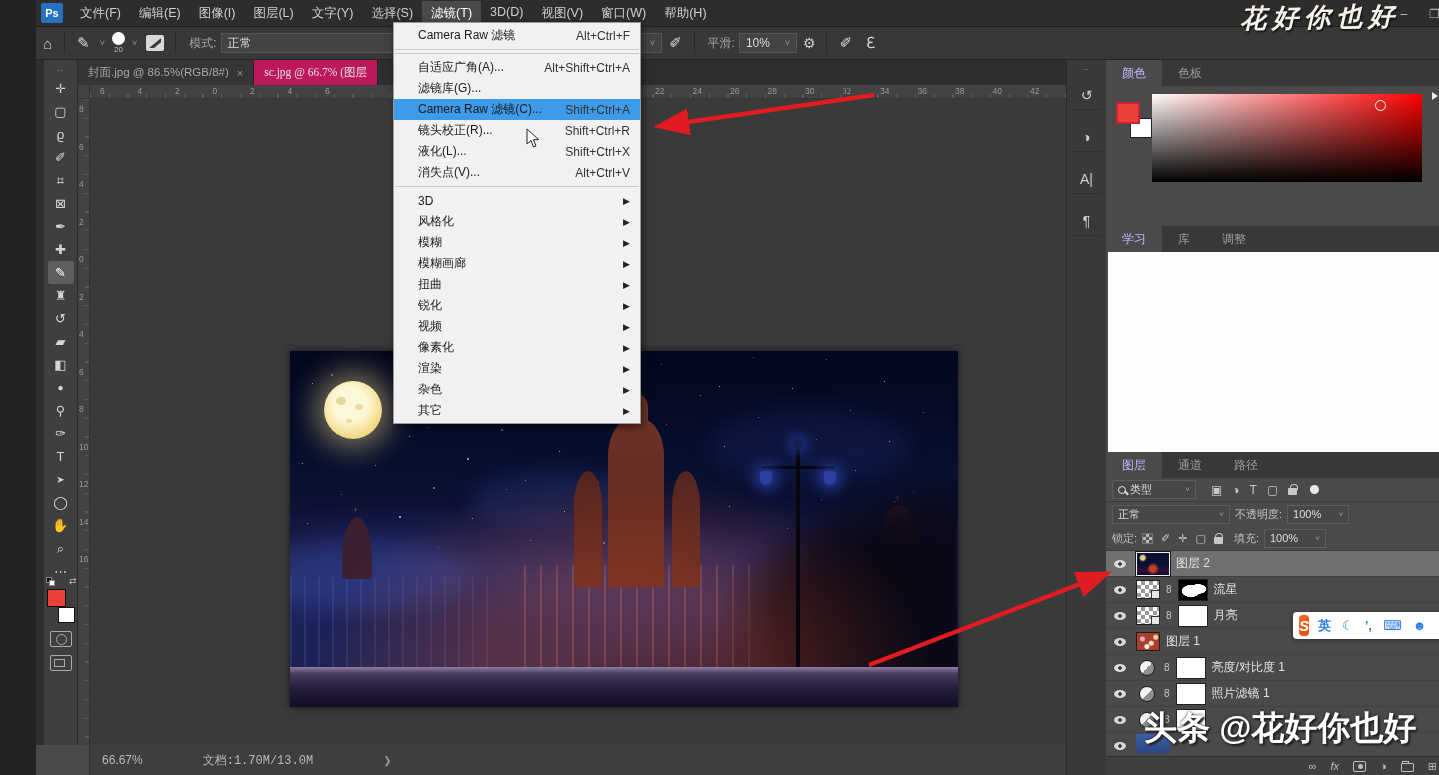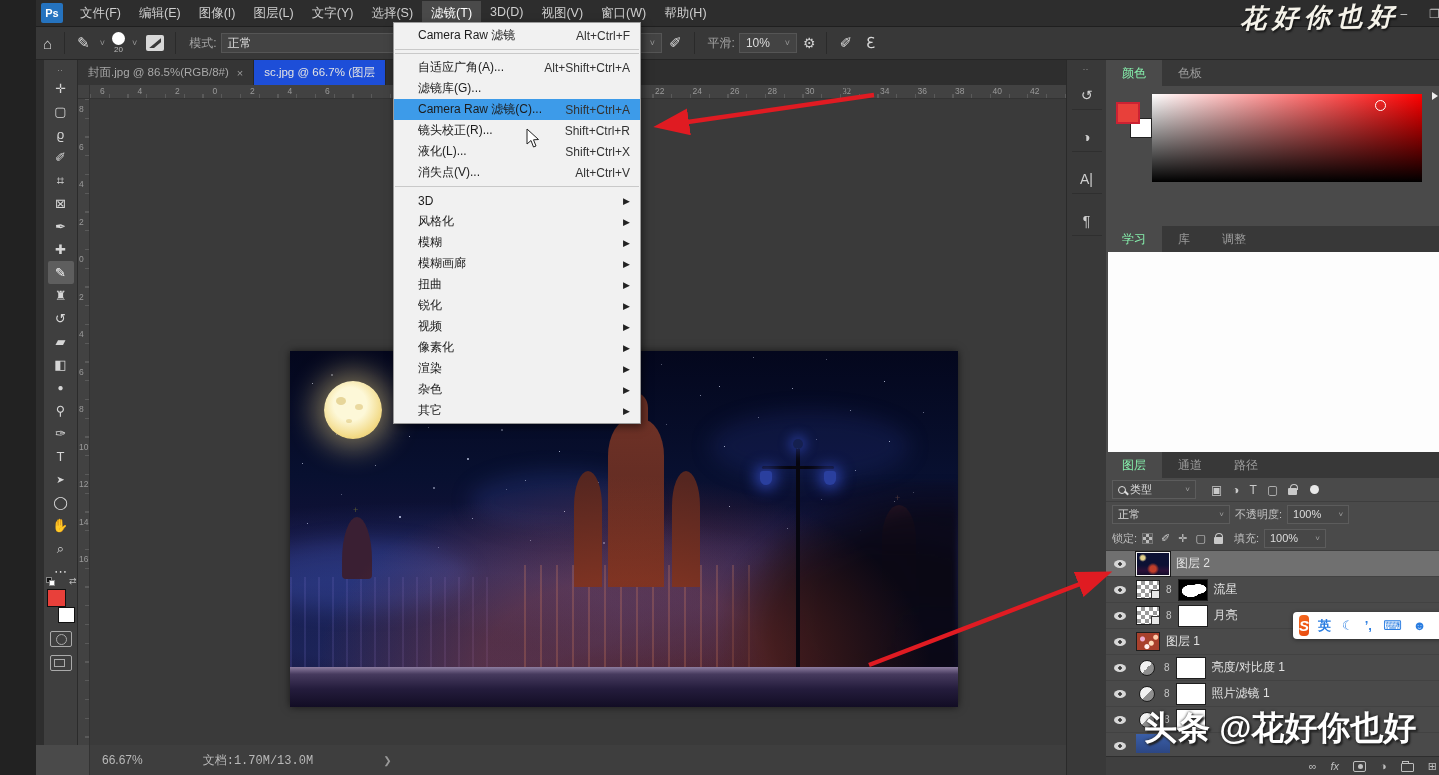--- a/index.html
+++ b/index.html
@@ -55,21 +55,21 @@
   .swatch-fg { position:absolute; left:0; top:0; width:19px; height:18px; border:1px solid #111; z-index:2; }
   .swatch-bg { position:absolute; right:0; bottom:0; width:17px; height:16px; background:#fff; border:1px solid #111; }
   .tb-bottom-icon { width:22px; height:16px; border:1px solid #aaa; border-radius:2px; margin-top:8px; position:relative; }
   .tb-bottom-icon.qmask::after { content:""; position:absolute; left:5px; top:2px; width:9px; height:9px; border:1px solid #aaa; border-radius:50%; }
   .tb-bottom-icon.smode::after { content:""; position:absolute; left:3px; top:3px; width:9px; height:6px; border:1px solid #aaa; }
 
   
   #tabbar { position:absolute; left:42px; top:60px; width:988px; height:25px; background:#2e2e2e; display:flex; z-index:6; }
   .doc-tab { height:25px; display:flex; align-items:center; padding:0 10px; font-size:11.5px; color:#a8a8a8;
     background:#353535; border-right:1px solid #262626; white-space:nowrap; overflow:hidden; }
-  .doc-tab.active { background:#1d4ed8; color:#e3e3e3; }
+  .doc-tab.active { background:#be185d; color:#e3e3e3;font-family:Liberation Serif, serif; }
   .doc-tab .tab-close { margin-left:8px; color:#999; font-size:11px; }
 
   
   #ruler-corner { position:absolute; left:42px; top:85px; width:12px; height:14px; background:#424242; border-right:1px solid #333; border-bottom:1px solid #333; z-index:4; }
   #ruler-top { position:absolute; left:54px; top:85px; width:976px; height:14px; background:#424242; border-bottom:1px solid #333; z-index:4;
     background-image:repeating-linear-gradient(90deg,#5a5a5a 0 1px,transparent 1px 18.75px); background-position:0 bottom; background-size:100% 4px; background-repeat:repeat-x; }
   #ruler-left { position:absolute; left:42px; top:99px; width:12px; height:646px; background:#424242; border-right:1px solid #333; z-index:4;
     background-image:repeating-linear-gradient(180deg,#5a5a5a 0 1px,transparent 1px 18.75px); background-position:right 0; background-size:4px 100%; background-repeat:repeat-y; }
   .ruler-num { position:absolute; color:#9a9a9a; font-size:8.5px; }
 
@@ -133,21 +133,21 @@
   #cursor { position:absolute; left:489px; top:128px; z-index:60; pointer-events:none; }
 
   
   #dock-strip { position:absolute; left:1030px; top:60px; width:40px; height:715px; background:#393939; border-left:1px solid #2a2a2a; z-index:6;
     display:flex; flex-direction:column; align-items:center; }
   #dock-strip .strip-grip { color:#8a8a8a; font-size:9px; letter-spacing:2px; padding:2px 0 8px; }
   .strip-icon { width:30px; height:30px; display:flex; align-items:center; justify-content:center; color:#d0d0d0; font-size:14px; border-bottom:1px solid #2f2f2f; margin-bottom:12px; }
   .dock-panel { position:absolute; left:1070px; width:369px; background:#4a4a4a; z-index:6; }
   .panel-tabbar { height:26px; background:#383838; display:flex; align-items:center; position:relative; }
   .panel-tab { height:26px; display:flex; align-items:center; padding:0 16px; color:#9c9c9c; font-size:12px; }
-  .panel-tab.active { background:#4a4a4a; color:#86efac; }
+  .panel-tab.active { background:#4a4a4a; color:#c4b5fd; }
   .panel-menu { position:absolute; right:8px; color:#b5b5b5; font-size:13px; }
 
   
   #panel-color { top:60px; height:166px; }
   .color-body { position:relative; height:140px; }
   .cp-swatches { position:absolute; left:10px; top:16px; width:36px; height:40px; }
   .cp-fg { position:absolute; left:0; top:0; width:24px; height:22px; border:2px solid #c23; z-index:2; }
   .cp-bg { position:absolute; left:14px; top:16px; width:22px; height:20px; background:#fff; border:1px solid #222; }
   .cp-field { position:absolute; left:46px; top:8px; width:270px; height:88px;
     background:linear-gradient(to bottom, rgba(0,0,0,0) 0%, #000 100%), linear-gradient(to right, #fff 0%, #f00 100%); }

